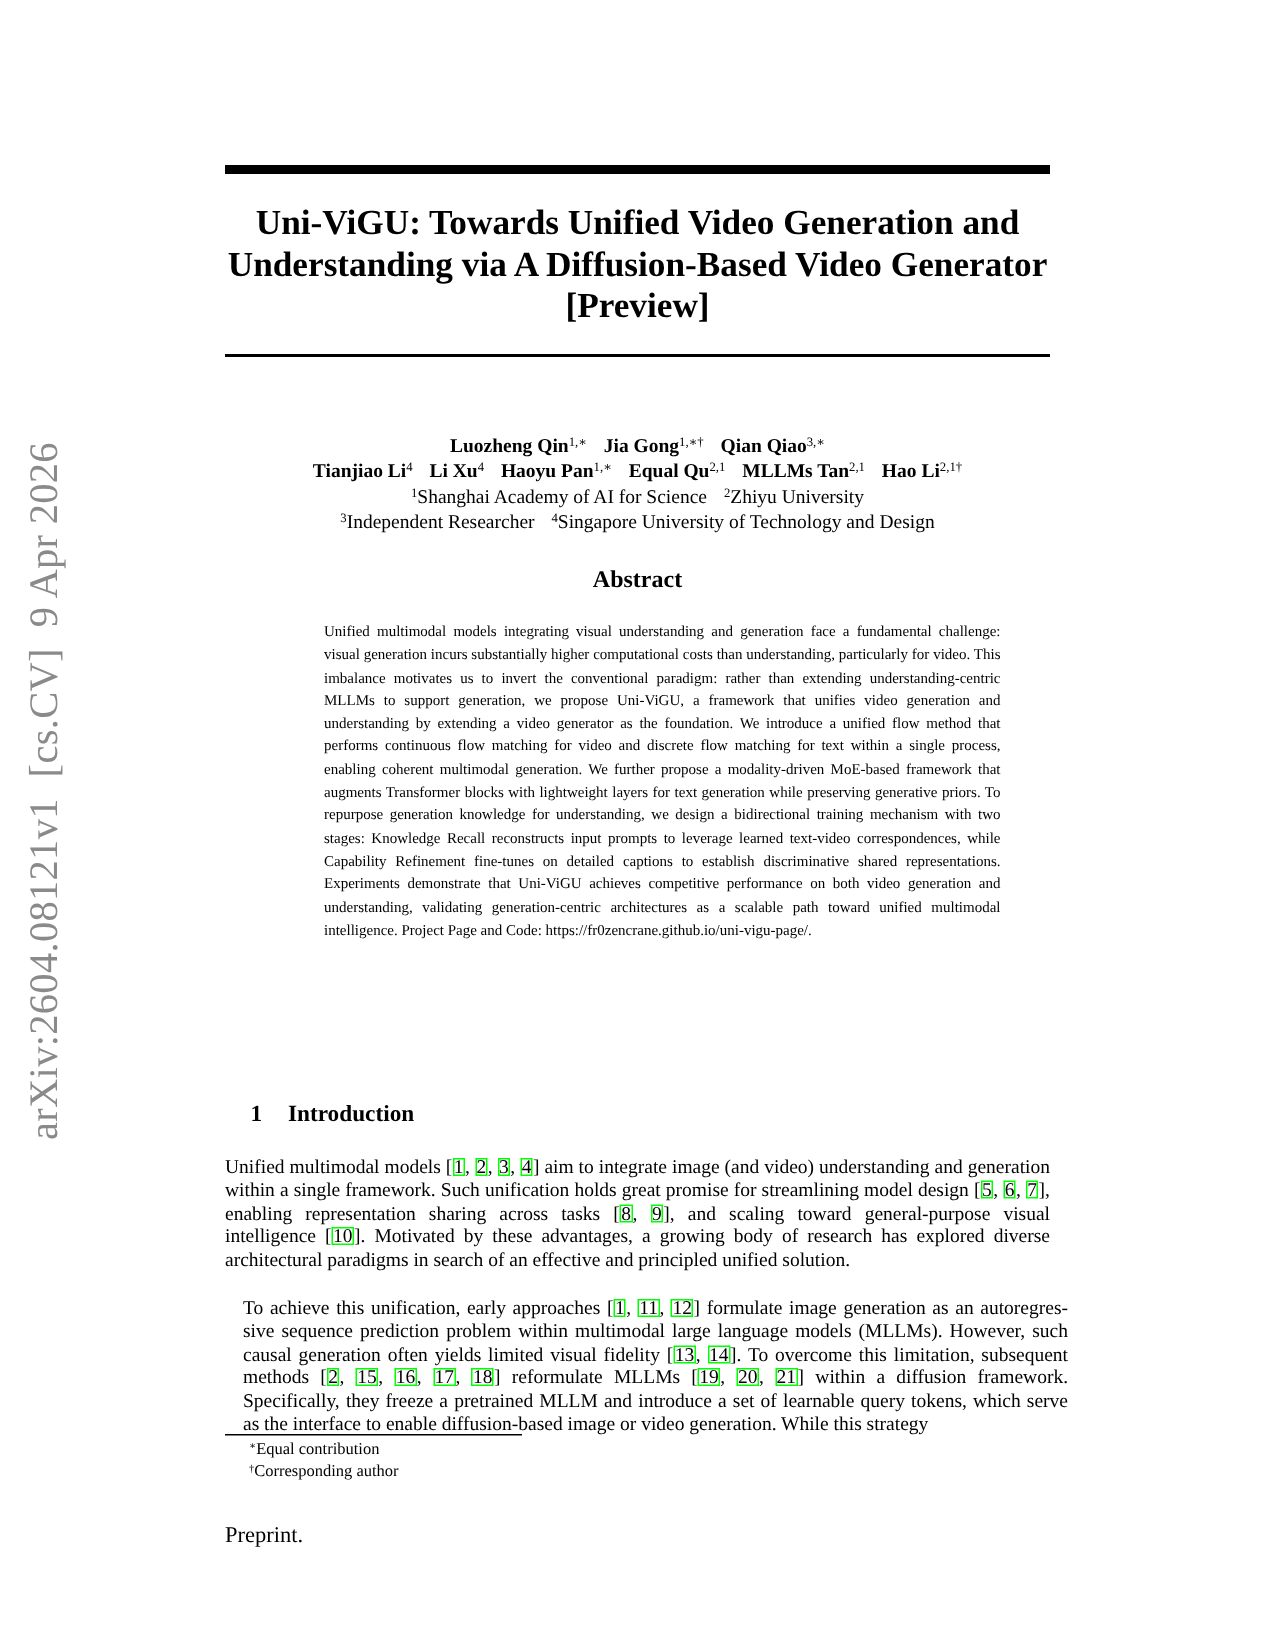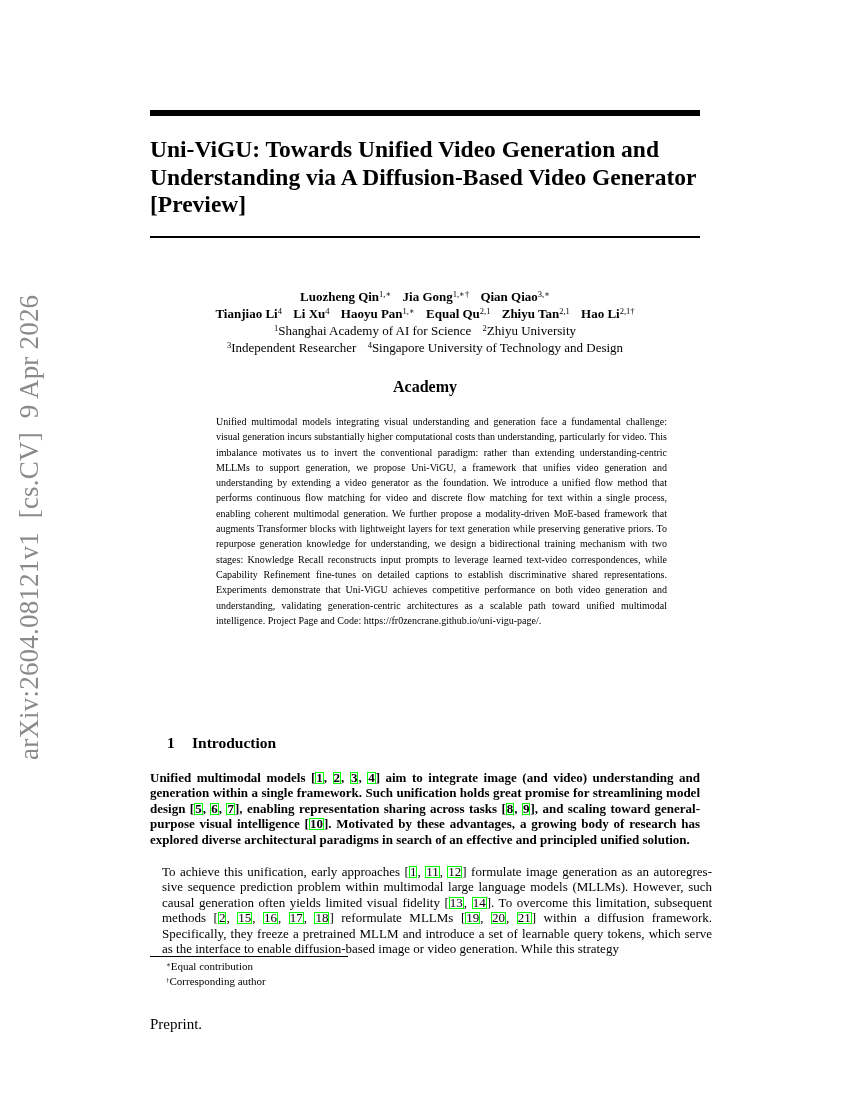--- a/index.html
+++ b/index.html
@@ -10,21 +10,21 @@
   .arxiv-stamp {
     position: absolute; left: 14px; top: 760px;
     transform: rotate(-90deg); transform-origin: left top;
     font-family: "Liberation Serif", serif; font-size: 27px; color: #8a8a8a;
     white-space: pre; letter-spacing: 0.2px;
   }
   .rule-top { position: absolute; left: 150px; top: 110px; width: 550px; height: 6px; background: #000; }
   .rule-bottom { position: absolute; left: 150px; top: 236px; width: 550px; height: 2px; background: #000; }
   .title {
     position: absolute; left: 150px; top: 136px; width: 550px;
-    text-align: left; font-weight: bold; font-size: 23.5px; line-height: 27.5px;
+    text-align: center; font-weight: bold; font-size: 23.5px; line-height: 27.5px;
   }
   .title span { display: block; white-space: nowrap; }
   .authors {
     position: absolute; left: 150px; top: 288px; width: 550px; text-align: center;
     font-size: 13px; line-height: 17px;
   }
   .authors .row { white-space: nowrap; }
   .authors b { font-weight: bold; }
   .authors sup { font-size: 8.5px; vertical-align: 4px; line-height: 0; }
   .gap { display: inline-block; width: 8px; }
@@ -74,41 +74,41 @@
   <div class="row">
     <b>Luozheng Qin</b><sup>1,∗</sup><span class="gap"></span>
     <b>Jia Gong</b><sup>1,∗†</sup><span class="gap"></span>
     <b>Qian Qiao</b><sup>3,∗</sup>
   </div>
   <div class="row">
     <b>Tianjiao Li</b><sup>4</sup><span class="gap"></span>
     <b>Li Xu</b><sup>4</sup><span class="gap"></span>
     <b>Haoyu Pan</b><sup>1,∗</sup><span class="gap"></span>
     <b>Equal Qu</b><sup>2,1</sup><span class="gap"></span>
-    <b>Zhiyu Tan</b><sup>2,1</sup><span class="gap"></span>
+    <b>MLLMs Tan</b><sup>2,1</sup><span class="gap"></span>
     <b>Hao Li</b><sup>2,1†</sup>
   </div>
   <div class="row">
     <sup>1</sup><span>Shanghai Academy of AI for Science</span><span class="gap"></span>
     <sup>2</sup><span>Zhiyu University</span>
   </div>
   <div class="row">
     <sup>3</sup><span>Independent Researcher</span><span class="gap"></span>
     <sup>4</sup><span>Singapore University of Technology and Design</span>
   </div>
 </div>
 
-<div class="abstract-head">Academy</div>
+<div class="abstract-head">Abstract</div>
 <p class="abstract-body" style="margin:0;">Unified multimodal models integrating visual understanding and generation face a fundamental challenge: visual generation incurs substantially higher computational costs than understanding, particularly for video. This imbalance motivates us to invert the conventional paradigm: rather than extending understanding-centric MLLMs to support generation, we propose Uni-ViGU, a framework that unifies video generation and understanding by extending a video generator as the founda­tion. We introduce a unified flow method that performs continuous flow matching for video and discrete flow matching for text within a single process, enabling coherent multimodal generation. We further propose a modality-driven MoE-based framework that augments Transformer blocks with lightweight layers for text generation while preserving generative priors. To repurpose generation knowl­edge for understanding, we design a bidirectional training mechanism with two stages: Knowledge Recall reconstructs input prompts to leverage learned text-video correspondences, while Capability Refinement fine-tunes on detailed captions to establish discriminative shared representations. Experiments demonstrate that Uni-ViGU achieves competitive performance on both video generation and understand­ing, validating generation-centric architectures as a scalable path toward unified multimodal intelligence. Project Page and Code: https://fr0zencrane.github.io/uni-vigu-page/.</p>
 
 <div class="section-head">
   <span class="num">1</span><span>Introduction</span>
 </div>
 
-<p class="para para1" style="margin:0;font-weight:bold;">
+<p class="para para1" style="margin:0;">
   <span>Unified multimodal models [</span><span class="cite">1</span>, <span class="cite">2</span>, <span class="cite">3</span>, <span class="cite">4</span><span>] aim to integrate image (and video) understanding and generation within a single framework. Such unification holds great promise for streamlining model design [</span><span class="cite">5</span>, <span class="cite">6</span>, <span class="cite">7</span><span>], enabling representation sharing across tasks [</span><span class="cite">8</span>, <span class="cite">9</span><span>], and scaling toward general-purpose visual intelligence [</span><span class="cite">10</span><span>]. Motivated by these advantages, a growing body of research has explored diverse architectural paradigms in search of an effective and principled unified solution.</span>
 </p>
 
 <p class="para para2" style="margin:12px;">
   <span>To achieve this unification, early approaches [</span><span class="cite">1</span>, <span class="cite">11</span>, <span class="cite">12</span><span>] formulate image generation as an autoregres­sive sequence prediction problem within multimodal large language models (MLLMs). However, such causal generation often yields limited visual fidelity [</span><span class="cite">13</span>, <span class="cite">14</span><span>]. To overcome this limitation, subsequent methods [</span><span class="cite">2</span>, <span class="cite">15</span>, <span class="cite">16</span>, <span class="cite">17</span>, <span class="cite">18</span><span>] reformulate MLLMs [</span><span class="cite">19</span>, <span class="cite">20</span>, <span class="cite">21</span><span>] within a diffusion frame­work. Specifically, they freeze a pretrained MLLM and introduce a set of learnable query tokens, which serve as the interface to enable diffusion-based image or video generation. While this strategy</span>
 </p>
 
 <div class="foot-rule"></div>
 <div class="footnotes">
   <div><sup>∗</sup><span>Equal contribution</span></div>

